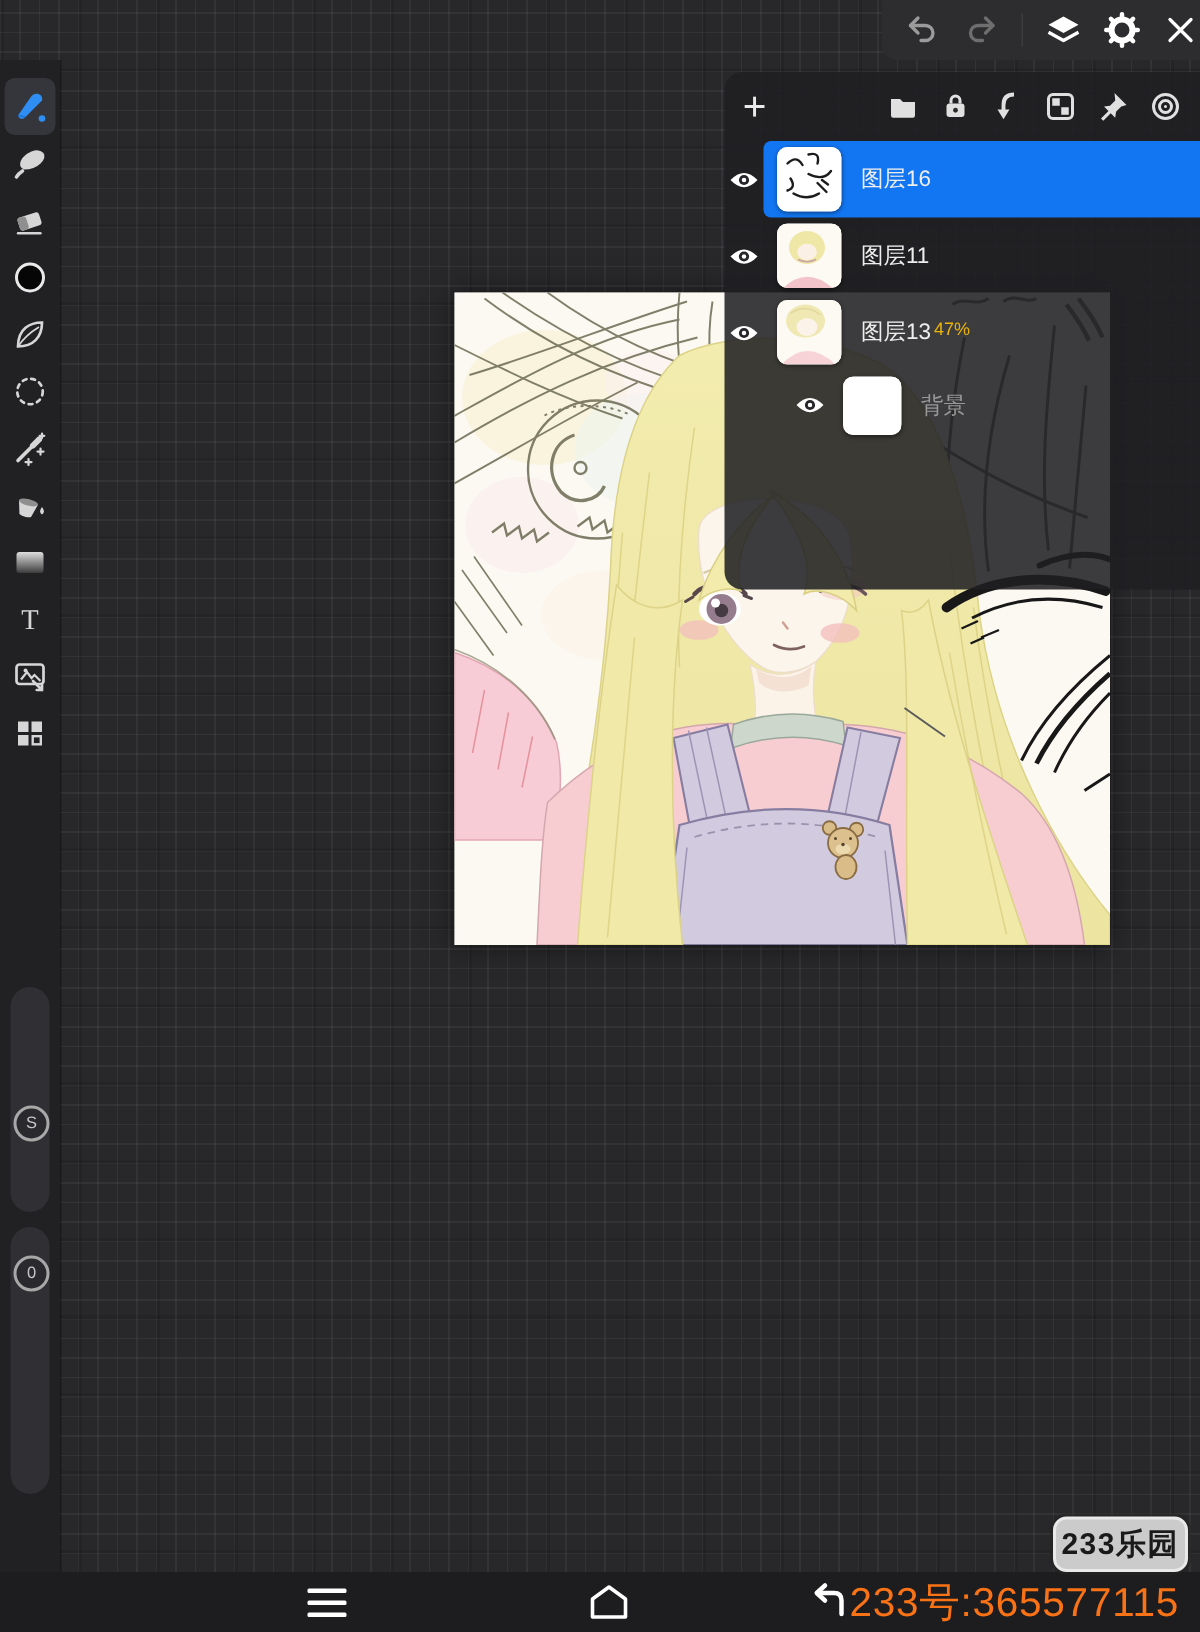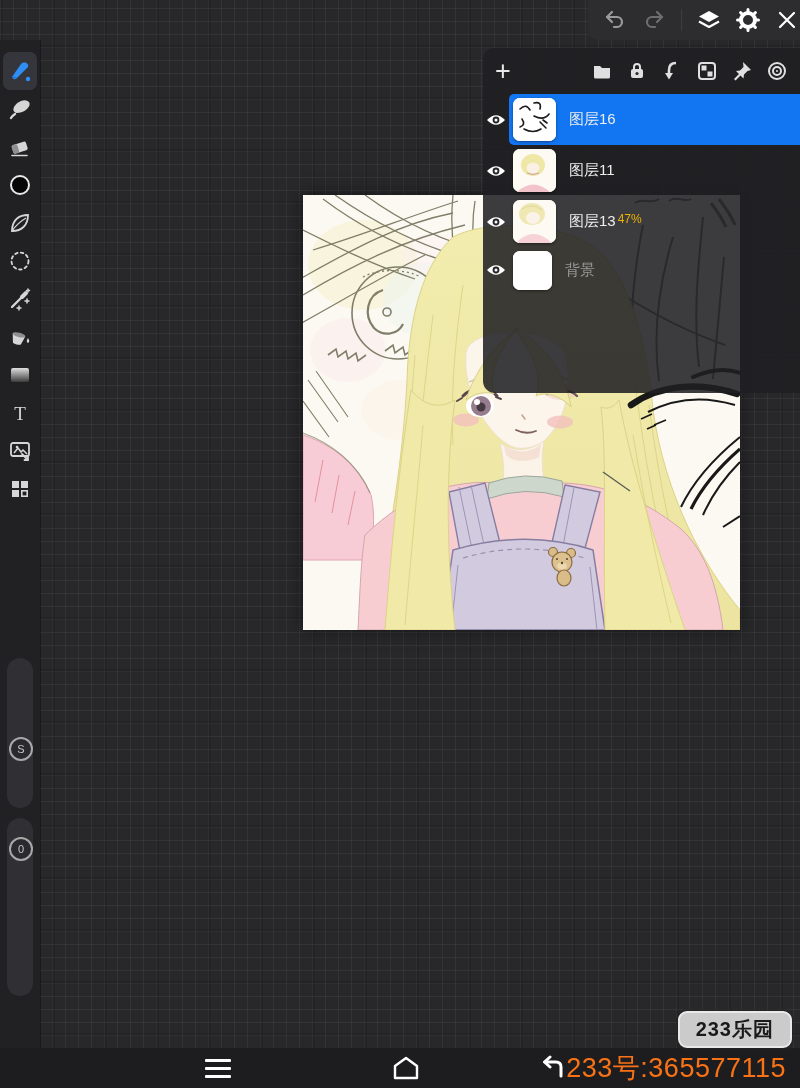--- a/index.html
+++ b/index.html
@@ -48,43 +48,43 @@
   .layers-panel{
     position:absolute;left:483px;top:48px;width:317px;height:345px;
     background:rgba(31,31,34,0.87);border-radius:12px 0 0 12px;z-index:5;
     display:flex;flex-direction:column;
   }
   .panel-header{height:46px;display:flex;align-items:center;padding:0 12px 0 6px;flex:none;}
   .plus-btn{color:#e9e9e9;font-size:27px;font-weight:400;width:28px;text-align:center;line-height:40px;}
   .header-icons{margin-left:auto;display:flex;gap:13px;align-items:center;}
   .hicon{width:22px;height:22px;display:flex;align-items:center;justify-content:center;}
   .layer-row{display:flex;align-items:center;height:51px;flex:none;}
-  .layer-row.short{height:46px;}
+  .layer-row.short{height:46px;margin-left:44px;}
   .eye-btn{width:26px;display:flex;justify-content:center;flex:none;}
-  .row-body{flex:1;height:100%;display:flex;align-items:center;padding-left:4px;gap:13px;border-radius:5px 0 0 5px;}
+  .row-body{flex:1;height:100%;display:flex;align-items:center;padding-left:9px;gap:13px;border-radius:5px 0 0 5px;}
   .row-body.selected{background:#1276f2;}
   .thumb{width:43px;height:43px;background:#fff;border-radius:7px;overflow:hidden;flex:none;box-shadow:0 1px 3px rgba(0,0,0,.45);}
   .thumb.small{width:39px;height:39px;}
   .thumb svg{display:block;}
   .label-wrap{display:flex;flex-direction:row;gap:2px;}
   .layer-name{color:#ededed;font-size:15px;}
   .layer-name.dim{color:#989898;}
   .layer-opacity{color:#eab308;font-size:12px;}
   
   .bottom-bar{position:absolute;left:0;bottom:0;width:800px;height:40px;background:#1d1d20;z-index:6;}
   .nav-menu{position:absolute;left:196px;top:0;width:44px;height:40px;display:flex;flex-direction:column;justify-content:center;align-items:center;gap:5px;}
   .nav-menu i{display:block;width:26px;height:3px;background:#fff;border-radius:1px;}
   .nav-home{position:absolute;left:384px;top:0;width:44px;height:40px;display:flex;align-items:center;justify-content:center;}
   .id-wrap{position:absolute;right:14px;top:0;height:40px;display:flex;align-items:center;gap:2px;z-index:7;}
   .id-text{color:#f97316;font-size:27px;letter-spacing:0.5px;}
   
   .badge{
     position:absolute;right:8px;top:1011px;z-index:7;
     background:#cbcbcb;color:#1a1a1a;font-weight:bold;font-size:20px;letter-spacing:1px;
-    padding:3px 16px;border-radius:9px;border:2px solid #e9e9e9;
+    padding:3px 4px;border-radius:9px;border:2px solid #e9e9e9;
     box-shadow:0 0 0 2px rgba(35,35,35,.55);
   }
 </style>
 </head>
 <body>
 
 <div class="canvas">
   <svg width="437" height="435" viewBox="0 0 437 435">
     <defs>
       <linearGradient id="hairsh" x1="0" y1="0" x2="0" y2="1">

